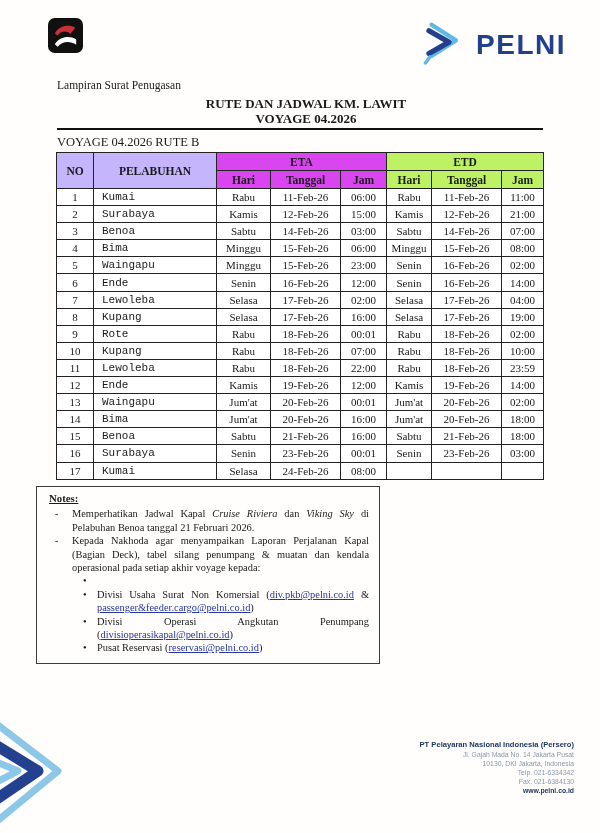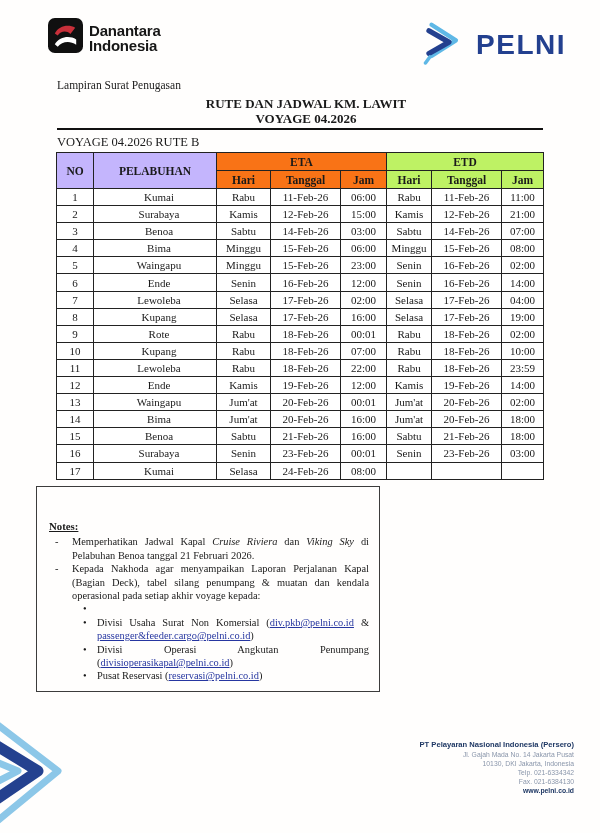--- a/index.html
+++ b/index.html
@@ -26,30 +26,30 @@
   .rule { position:absolute; top:128px; left:57px; width:486px; border-top:2.4px solid #111; }
   .section-title { position:absolute; top:135px; left:57px; font-weight:400; font-size:12.5px; }
 
   
   table.schedule { position:absolute; top:152px; left:56px; width:487px;
     border-collapse:collapse; table-layout:fixed; font-size:11px; }
   .schedule th, .schedule td { border:1px solid #222; text-align:center;
     vertical-align:middle; overflow:hidden; white-space:nowrap; }
   .schedule thead th { font-weight:700; height:18px; font-size:11.5px; }
   .th-green  { background:#c4b5fd; }
-  .th-blue   { background:#f97316; }
+  .th-blue   { background:#d946ef; }
   .th-yellow { background:#bef264; }
   .schedule tbody td { height:17.1px; background:#fff; }
-  .schedule td.cell-left { text-align:center; padding-left:8px; }
+  .schedule td.cell-left { text-align:left; padding-left:8px;font-family:Liberation Mono, monospace; }
 
   
   .notes-box { position:absolute; top:486px; left:36px; width:344px;
     border:1.6px solid #3c3c3c; padding:5px 10px 8px 12px;
     font-size:10.4px; line-height:13.4px; }
-  .notes-heading { font-weight:700; text-decoration:underline; margin-bottom:2px; font-size:10.8px;margin-top:28px; }
+  .notes-heading { font-weight:700; text-decoration:underline; margin-bottom:2px; font-size:10.8px; }
   .dash-item { display:flex; padding-left:6px; text-align:justify; }
   .dash-item .marker { width:17px; flex:none; }
   .bullet-item { display:flex; padding-left:34px; text-align:justify; }
   .bullet-item .marker { width:14px; flex:none; }
   .email-link { color:#2636a0; text-decoration:underline; cursor:pointer; }
 
   
   .footer-chevron { position:absolute; left:-26px; bottom:-14px; }
   .footer-contact { position:absolute; right:26px; top:740px; text-align:right;
     font-family:"Liberation Sans", sans-serif; color:#8a96ab;
@@ -63,24 +63,20 @@
 <div class="page">
 
   <div class="header-row">
     <div class="danantara">
       <span>
         <svg width="35" height="35" viewBox="0 0 36 36">
           <rect x="0" y="0" width="36" height="36" rx="7" fill="#101010"></rect>
           <path d="M7 16 C11 8 21 6 28 10 L23 16.5 C19 12.5 13 13.5 10 18 Z" fill="#c8303a"></path>
           <path d="M7 27 C12 19 22 17.5 29 22 L29 27.5 C22 22.5 14 24.5 10 29.5 Z" fill="#ffffff"></path>
         </svg>
-      </span>
-      <span class="danantara-text">
-        <div>Danantara</div>
-        <div>Indonesia</div>
       </span>
     </div>
     <div class="pelni">
       <span>
         <svg width="40" height="44" viewBox="0 0 46 50">
           <path d="M11 4 L39 22 L11 40" fill="none" stroke="#5fb8e6" stroke-width="5" stroke-linejoin="round" stroke-linecap="round"></path>
           <path d="M8 11 L31 24 L8 37" fill="none" stroke="#23408f" stroke-width="6" stroke-linejoin="round" stroke-linecap="round"></path>
           <path d="M9 41 L4 48" stroke="#5fb8e6" stroke-width="4" stroke-linecap="round" fill="none"></path>
         </svg>
       </span>

